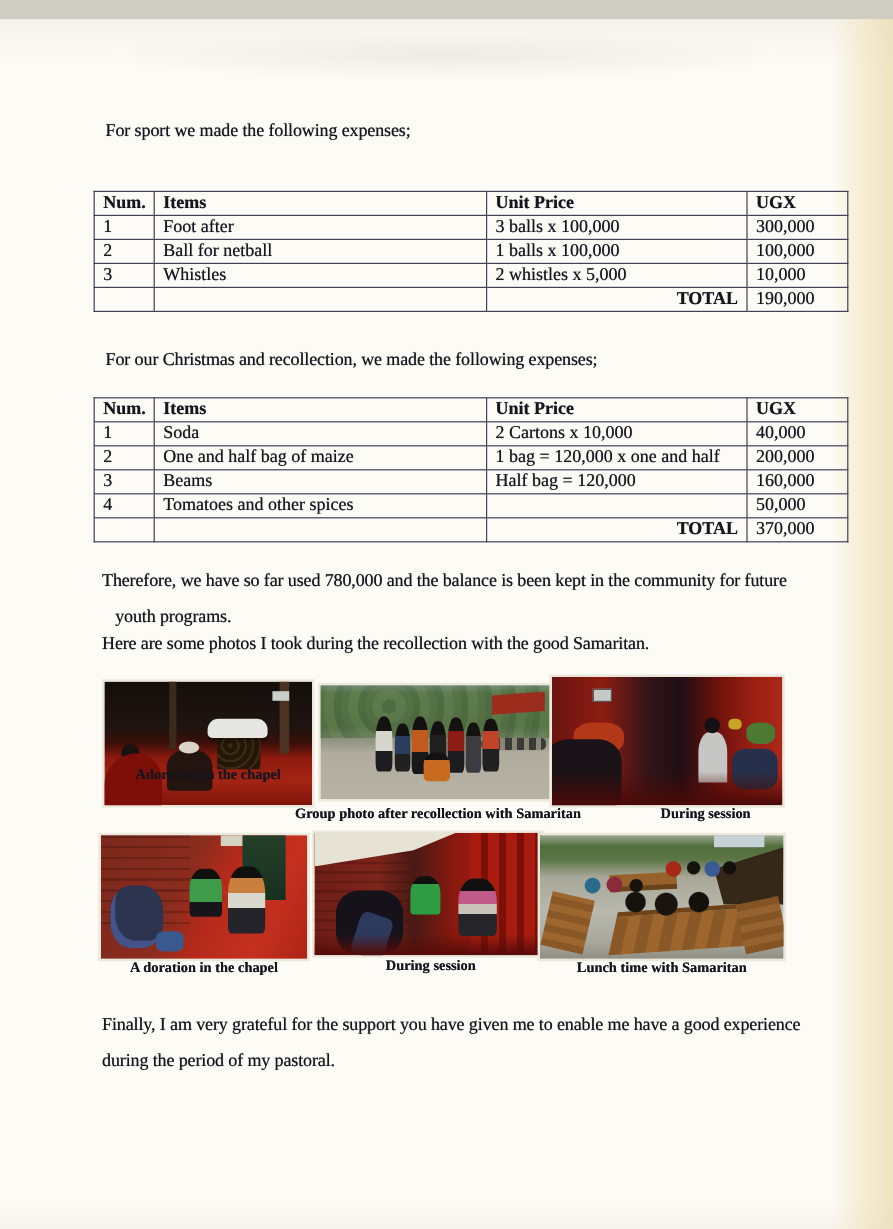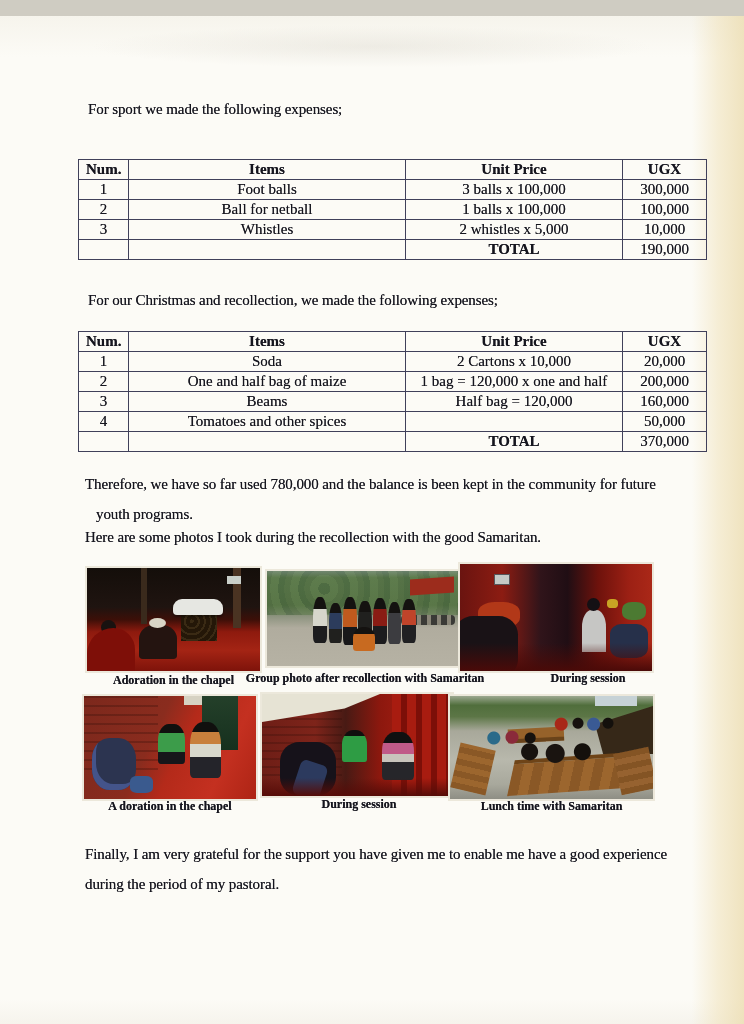--- a/index.html
+++ b/index.html
@@ -15,21 +15,21 @@
   .para {
     position:absolute; font-size:15px; letter-spacing:-0.1px; white-space:nowrap;
     text-shadow:0 0 0.6px rgba(21,21,30,0.78);
   }
   table.expense {
     position:absolute; left:78px; width:628px; border-collapse:collapse; table-layout:fixed;
     font-size:15px;
   }
   table.expense td {
     border:1.6px solid #40405a; padding:0 7px; height:20px; line-height:19px;
-    white-space:nowrap; overflow:hidden; text-shadow:0 0 0.6px rgba(21,21,30,0.72);text-align:center;
+    white-space:nowrap; overflow:hidden; text-shadow:0 0 0.6px rgba(21,21,30,0.72);
   }
   table.expense tr.hdr td { font-weight:bold; }
   td.total-label { text-align:right; font-weight:bold; }
   .photo { position:absolute; overflow:hidden; border:2px solid #ece8db; }
   .shape { position:absolute; }
   .cap {
     position:absolute; font-size:12px; font-weight:bold; text-align:center;
     white-space:nowrap; text-shadow:0 0 0.5px rgba(21,21,30,0.8);
   }
 
@@ -149,21 +149,21 @@
       </colgroup>
     <tbody>
         <tr class="hdr">
       <td>Num.</td>
       <td>Items</td>
       <td>Unit Price</td>
       <td>UGX</td>
     </tr>
     <tr>
       <td>1</td>
-      <td>Foot balls</td>
+      <td>Foot after</td>
       <td>3 balls x 100,000</td>
       <td>300,000</td>
     </tr>
     <tr>
       <td>2</td>
       <td>Ball for netball</td>
       <td>1 balls x 100,000</td>
       <td>100,000</td>
     </tr>
     <tr>
@@ -194,21 +194,21 @@
         <tr class="hdr">
       <td>Num.</td>
       <td>Items</td>
       <td>Unit Price</td>
       <td>UGX</td>
     </tr>
     <tr>
       <td>1</td>
       <td>Soda</td>
       <td>2 Cartons x 10,000</td>
-      <td>20,000</td>
+      <td>40,000</td>
     </tr>
     <tr>
       <td>2</td>
       <td>One and half bag of maize</td>
       <td>1 bag = 120,000 x one and half</td>
       <td>200,000</td>
     </tr>
     <tr>
       <td>3</td>
       <td>Beams</td>
@@ -265,21 +265,21 @@
     <div class="shape p3-fig-red"></div>
     <div class="shape p3-dark-left"></div>
     <div class="shape p3-fig-white"></div>
     <div class="shape p3-head"></div>
     <div class="shape p3-fig-green"></div>
     <div class="shape p3-fig-yellow"></div>
     <div class="shape p3-fig-blue"></div>
     <div class="shape p3-floor"></div>
   </div>
 
-  <div class="cap" style="left:85px; top:657px; width:177px;">Adoration in the chapel</div>
+  <div class="cap" style="left:85px; top:622px; width:177px;">Adoration in the chapel</div>
   <div class="cap" style="left:245px; top:655px; width:240px;">Group photo after recollection with Samaritan</div>
   <div class="cap" style="left:498px; top:655px; width:180px;">During session</div>
 
   <div class="photo p4">
     <div class="shape p4-bricks"></div>
     <div class="shape p4-door"></div>
     <div class="shape p4-lintel"></div>
     <div class="shape p4-fig-blue"></div>
     <div class="shape p4-fig-green"></div>
     <div class="shape p4-fig-right"></div>

